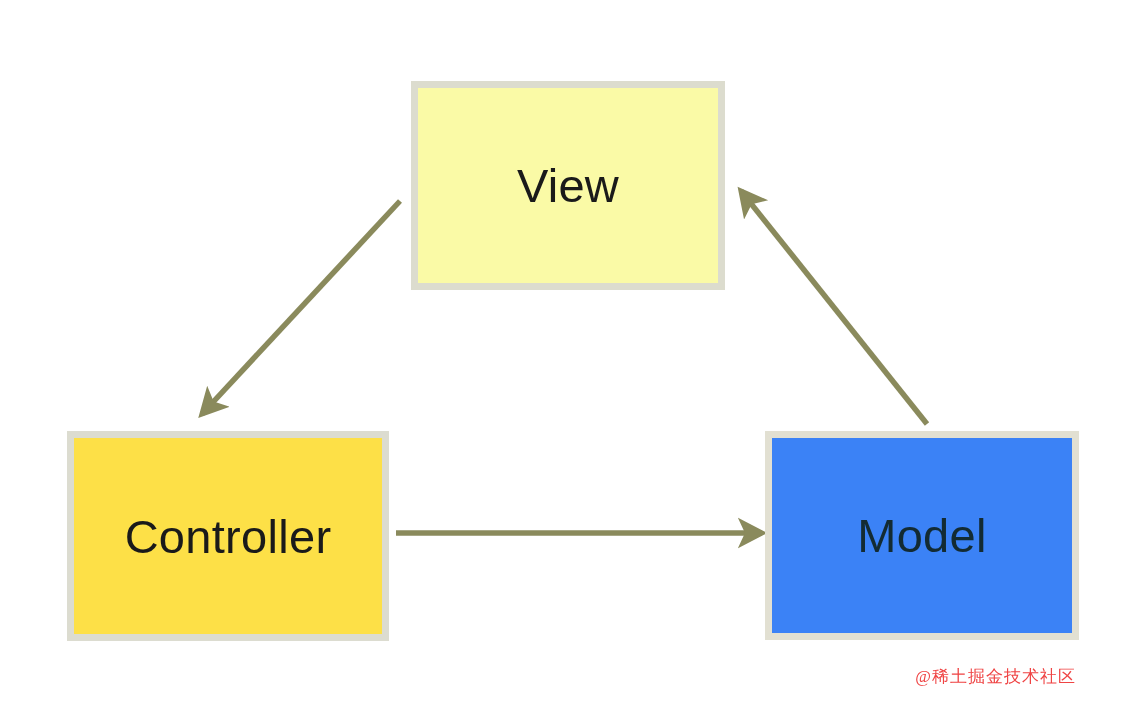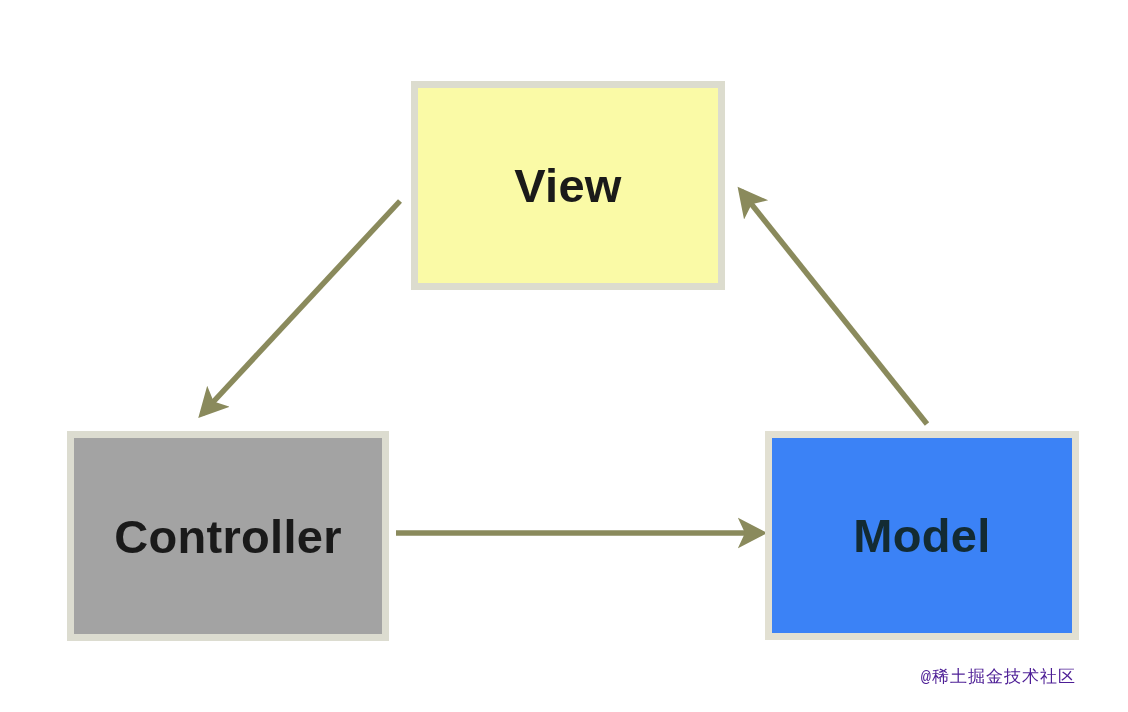--- a/index.html
+++ b/index.html
@@ -29,21 +29,21 @@
     position: absolute;
     box-sizing: border-box;
     border-style: solid;
     border-width: 7px;
     display: flex;
     align-items: center;
     justify-content: center;
   }
   .node-label {
     font-size: 47px;
-    font-weight: 700;
+    font-weight: 400;
     color: #1a1a1a;
     letter-spacing: 0.3px;
     line-height: 1;
     white-space: nowrap;
   }
   #node-view {
     left: 411px;
     top: 81px;
     width: 314px;
     height: 209px;
@@ -58,24 +58,24 @@
     left: 765px;
     top: 431px;
     width: 314px;
     height: 209px;
   }
   #watermark {
     position: absolute;
     right: 52px;
     bottom: 24px;
     font-size: 17px;
-    color: #4c1d95;
+    color: #ef4444;
     letter-spacing: 1px;
     white-space: nowrap;
-    font-family: Liberation Mono, monospace;
+    font-family: Liberation Serif, serif;
   }
 </style>
 </head>
 <body>
 
 <div id="canvas">
 
   <svg class="arrow-layer" viewBox="0 0 1128 712" width="1128" height="712">
     <defs>
       <marker id="head-vc" markerWidth="6" markerHeight="6" refX="4.4" refY="3" orient="auto" markerUnits="strokeWidth">
@@ -93,21 +93,21 @@
 
     <line x1="396" y1="533" x2="762" y2="533" stroke="#8A8A5C" stroke-width="5.5" stroke-linecap="butt" marker-end="url(#head-cm)"></line>
 
     <line x1="927" y1="424" x2="741" y2="191" stroke="#8A8A5C" stroke-width="5.5" stroke-linecap="butt" marker-end="url(#head-mv)"></line>
   </svg>
 
   <div class="node" id="node-view" style="background:#FAFAA6; border-color:#DCDCCE;">
     <span class="node-label">View</span>
   </div>
 
-  <div class="node" id="node-controller" style="background:#a3a3a3; border-color:#DCDCD0;">
+  <div class="node" id="node-controller" style="background:#fde047; border-color:#DCDCD0;">
     <span class="node-label">Controller</span>
   </div>
 
   <div class="node" id="node-model" style="background:#3b82f6; border-color:#E2E0D2;">
     <span class="node-label" style="color:#132b33;">Model</span>
   </div>
 
   <div id="watermark">@稀土掘金技术社区</div>
 
 </div>

